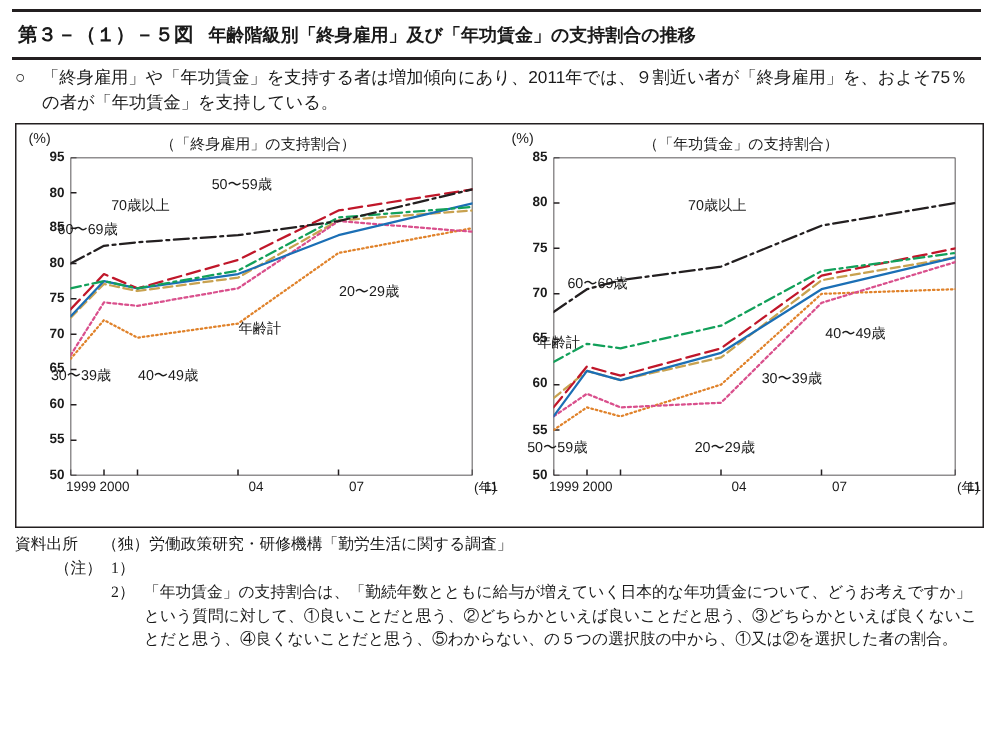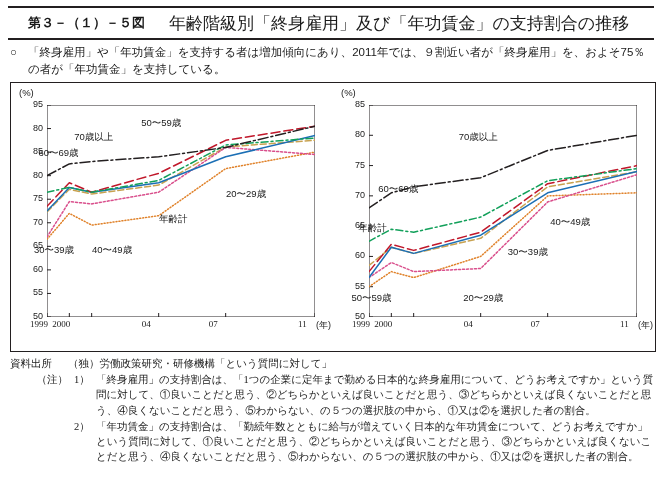--- a/index.html
+++ b/index.html
@@ -12,24 +12,24 @@
   }
   .page{position:relative;width:662px;height:504px;}
 
   
   .header{
     position:absolute;left:8px;top:6px;width:646px;height:30px;
     border-top:2px solid #231f20;border-bottom:2px solid #231f20;
     display:flex;align-items:center;
   }
   .header .num{
-    font-size:13px;font-weight:bold;letter-spacing:0px;margin-left:20px;white-space:nowrap;
+    font-size:13px;font-weight:bold;letter-spacing:0px;margin-left:4px;white-space:nowrap;
   }
   .header .ttl{
-    font-size:17px;font-weight:normal;margin-left:24px;white-space:nowrap;
+    font-size:12px;font-weight:bold;margin-left:10px;white-space:nowrap;
   }
 
   
   .lead{
     position:absolute;left:10px;top:44px;width:644px;
     font-size:11.5px;line-height:1.5;
   }
   .lead .bullet{position:absolute;left:0;top:0;font-size:11.5px;}
   .lead .ltxt{display:block;margin-left:18px;}
 
@@ -44,23 +44,24 @@
 
   .unit{position:absolute;left:8px;top:4px;font-size:9.5px;}
   .ptitle{position:absolute;top:6px;width:100%;text-align:center;font-size:10px;}
 
   .plot{position:absolute;left:36px;top:22px;width:268px;height:212px;}
   .plot svg{display:block;}
 
   .ylab{
     position:absolute;right:0;text-align:right;font-size:9px;width:26px;
     transform:translateY(-6px);
+    font-weight:bold;
   }
   .xlab{
-    position:absolute;top:2px;font-size:9px;text-align:left;width:34px;font-family:Liberation Serif, serif;
+    position:absolute;top:2px;font-size:9px;text-align:right;width:34px;
   }
   .xunit{position:absolute;font-size:9px;}
 
   .ann{position:absolute;font-size:9.5px;white-space:nowrap;}
 
   
   .src{
     position:absolute;left:10px;top:356px;width:644px;font-size:10.5px;line-height:1.45;
   }
   .src .row{display:flex;font-family:Liberation Serif, serif;}
@@ -82,20 +83,21 @@
 
   <div class="lead">
     <span class="bullet">○</span>
     <span class="ltxt">「終身雇用」や「年功賃金」を支持する者は増加傾向にあり、2011年では、９割近い者が「終身雇用」を、およそ75％の者が「年功賃金」を支持している。</span>
   </div>
 
   <div class="charts">
 
     <div class="panel left">
       <div class="unit">(%)</div>
+      <div class="ptitle">（「終身雇用」の支持割合）</div>
       <div class="plot" id="plot0">
           <svg width="268" height="212" viewBox="0 0 268 212">
             <rect x="0" y="0" width="268" height="212" fill="none" stroke="#231f20" stroke-width="1"></rect>
             <line x1="0" y1="212" x2="4" y2="212" stroke="#231f20" stroke-width="1"></line>
             <line x1="0" y1="188.44444444444446" x2="4" y2="188.44444444444446" stroke="#231f20" stroke-width="1"></line>
             <line x1="0" y1="164.88888888888889" x2="4" y2="164.88888888888889" stroke="#231f20" stroke-width="1"></line>
             <line x1="0" y1="141.33333333333334" x2="4" y2="141.33333333333334" stroke="#231f20" stroke-width="1"></line>
             <line x1="0" y1="117.77777777777779" x2="4" y2="117.77777777777779" stroke="#231f20" stroke-width="1"></line>
             <line x1="0" y1="94.22222222222221" x2="4" y2="94.22222222222221" stroke="#231f20" stroke-width="1"></line>
             <line x1="0" y1="70.66666666666669" x2="4" y2="70.66666666666669" stroke="#231f20" stroke-width="1"></line>
@@ -137,20 +139,21 @@
         <div class="ann" style="left: 63.1333px; top: 47.9778px;">70歳以上</div>
         <div class="ann" style="left: 130.133px; top: 33.8444px;">50〜59歳</div>
         <div class="ann" style="left: 215px; top: 104.511px;">20〜29歳</div>
         <div class="ann" style="left: 148px; top: 130.422px;">年齢計</div>
         <div class="ann" style="left: 22.9333px; top: 161.044px;">30〜39歳</div>
         <div class="ann" style="left: 81px; top: 161.044px;">40〜49歳</div>
       </div>
 
     <div class="panel right">
       <div class="unit">(%)</div>
+      <div class="ptitle">（「年功賃金」の支持割合）</div>
       <div class="plot" id="plot1">
           <svg width="268" height="212" viewBox="0 0 268 212">
             <rect x="0" y="0" width="268" height="212" fill="none" stroke="#231f20" stroke-width="1"></rect>
             <line x1="0" y1="212" x2="4" y2="212" stroke="#231f20" stroke-width="1"></line>
             <line x1="0" y1="181.71428571428572" x2="4" y2="181.71428571428572" stroke="#231f20" stroke-width="1"></line>
             <line x1="0" y1="151.42857142857144" x2="4" y2="151.42857142857144" stroke="#231f20" stroke-width="1"></line>
             <line x1="0" y1="121.14285714285715" x2="4" y2="121.14285714285715" stroke="#231f20" stroke-width="1"></line>
             <line x1="0" y1="90.85714285714286" x2="4" y2="90.85714285714286" stroke="#231f20" stroke-width="1"></line>
             <line x1="0" y1="60.571428571428555" x2="4" y2="60.571428571428555" stroke="#231f20" stroke-width="1"></line>
             <line x1="0" y1="30.285714285714306" x2="4" y2="30.285714285714306" stroke="#231f20" stroke-width="1"></line>
@@ -191,26 +194,25 @@
         <div class="ann" style="left: 174.8px; top: 163.4px;">30〜39歳</div>
         <div class="ann" style="left: 18.4667px; top: 208.829px;">50〜59歳</div>
         <div class="ann" style="left: 130.133px; top: 208.829px;">20〜29歳</div>
       </div>
 
   </div>
 
   <div class="src">
     <div class="row">
       <div class="lbl">資料出所</div>
-      <div class="body">（独）労働政策研究・研修機構「という質問に対して」</div>
+      <div class="body">（独）労働政策研究・研修機構「勤労生活に関する調査」</div>
     </div>
     <div class="row notes">
       <div class="lbl2">（注）</div>
       <div class="numlbl">1）</div>
-      <div class="body">「終身雇用」の支持割合は、「1つの企業に定年まで勤める日本的な終身雇用について、どうお考えですか」という質問に対して、①良いことだと思う、②どちらかといえば良いことだと思う、③どちらかといえば良くないことだと思う、④良くないことだと思う、⑤わからない、の５つの選択肢の中から、①又は②を選択した者の割合。</div>
     </div>
     <div class="row notes">
       <div class="lbl2"></div>
       <div class="numlbl">2）</div>
       <div class="body">「年功賃金」の支持割合は、「勤続年数とともに給与が増えていく日本的な年功賃金について、どうお考えですか」という質問に対して、①良いことだと思う、②どちらかといえば良いことだと思う、③どちらかといえば良くないことだと思う、④良くないことだと思う、⑤わからない、の５つの選択肢の中から、①又は②を選択した者の割合。</div>
     </div>
   </div>
 
 </div>
 

